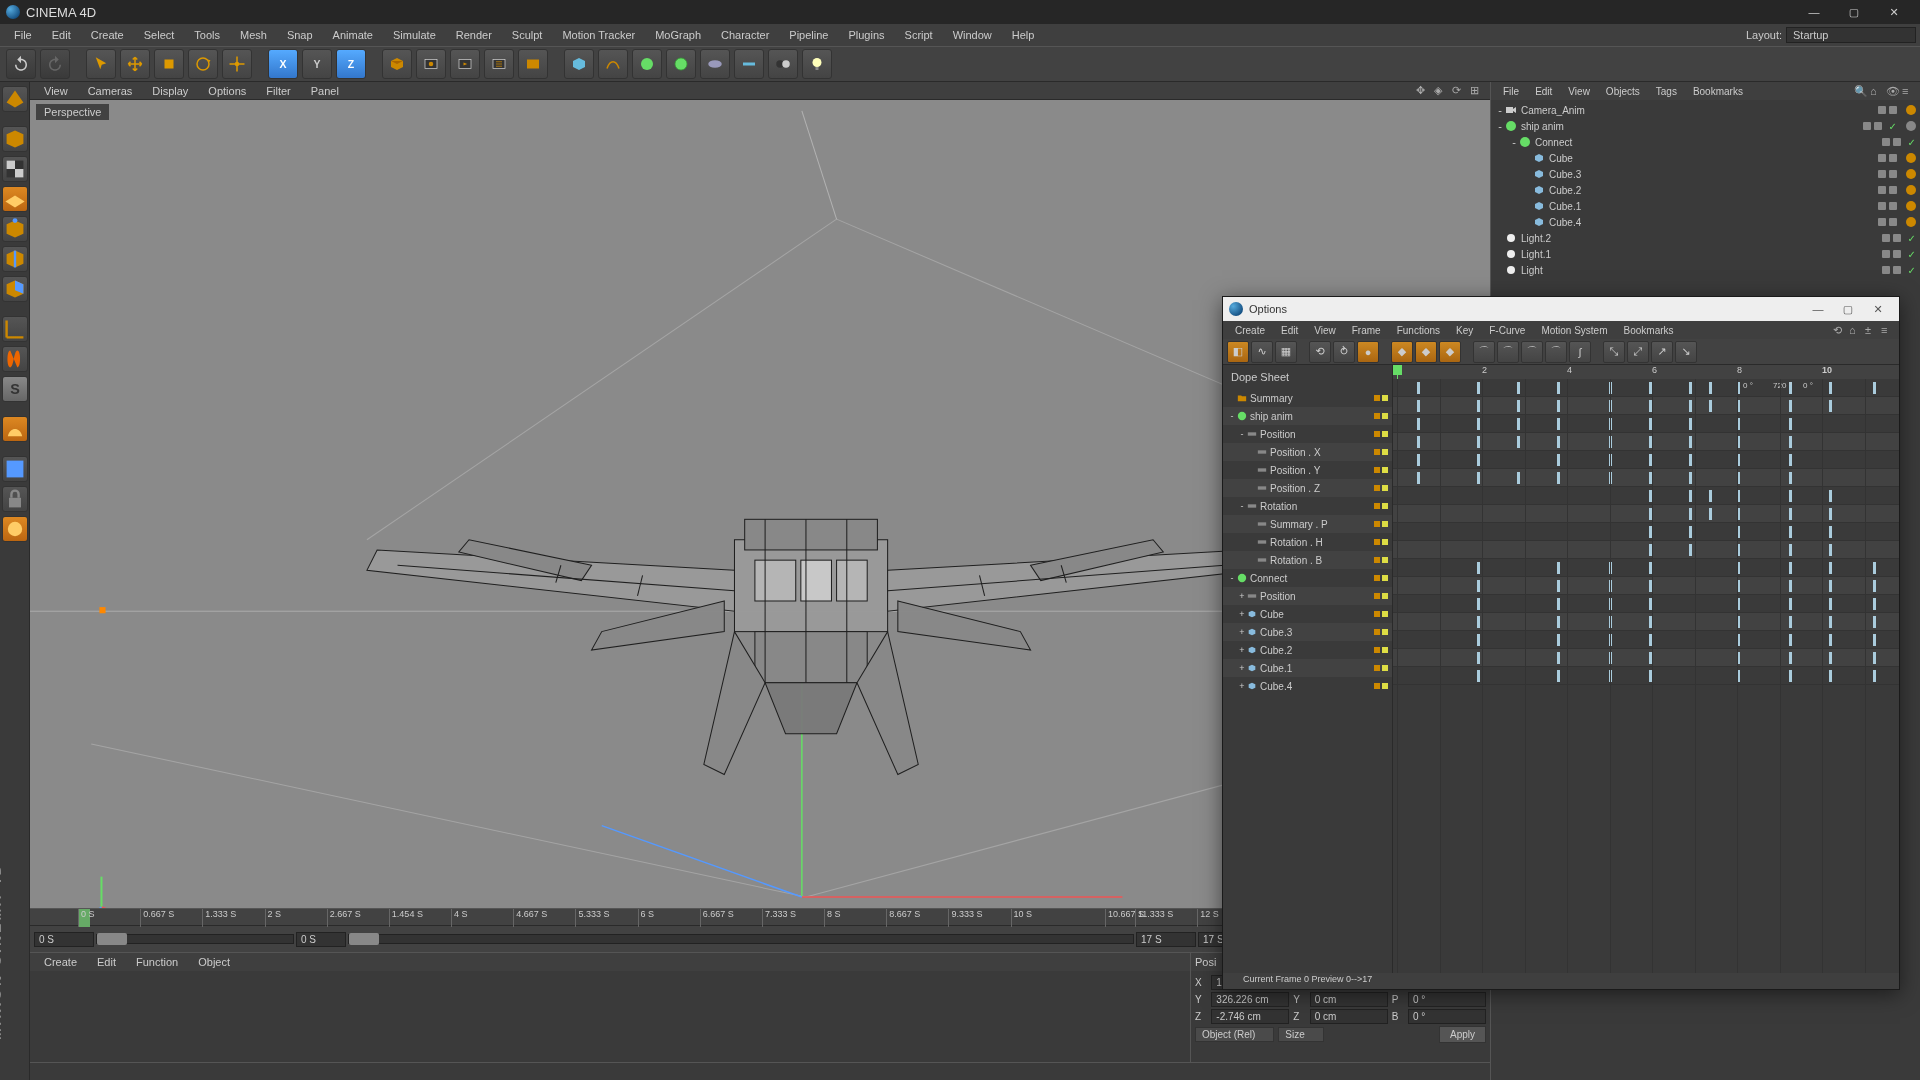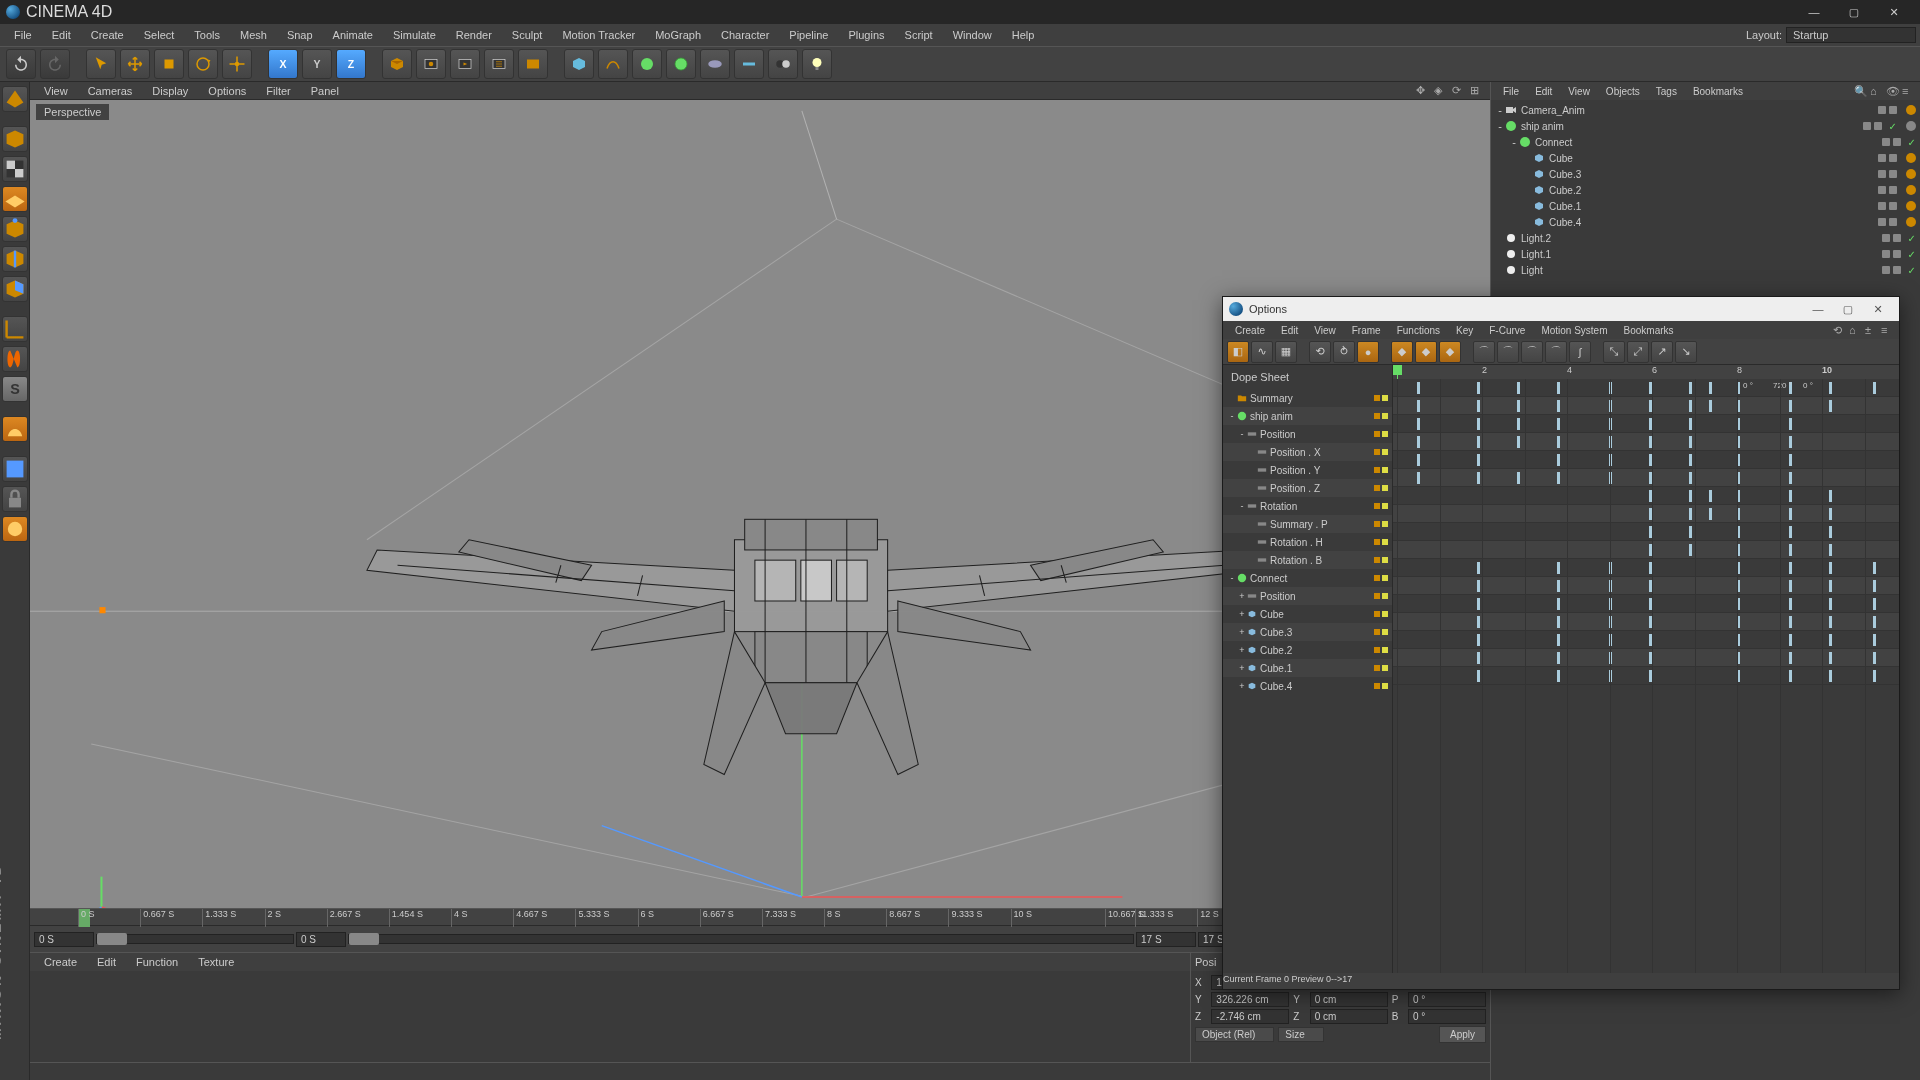--- a/index.html
+++ b/index.html
@@ -1,21 +1,21 @@
 <!DOCTYPE html>
 <html><head>
 <meta charset="utf-8">
 <style>
 * { margin: 0; padding: 0; box-sizing: border-box; font-family: Arial, sans-serif; user-select: none; }
 body { background: #3a3a3a; color: #ccc; font-size: 11px; overflow: hidden; width: 1920px; height: 1080px; position: relative; }
 
 
 .titlebar { height: 24px; background: #262626; display: flex; align-items: center; padding: 0 6px; }
 .titlebar .logo { width: 14px; height: 14px; border-radius: 50%; background: radial-gradient(circle at 30% 30%, #5ad, #036); margin-right: 6px; }
-.titlebar .title { color: #ddd; font-size: 16px; }
+.titlebar .title { color: #ddd; font-size: 13px; }
 .titlebar .spacer { flex: 1; }
 .titlebar .winbtn { width: 40px; height: 24px; display: flex; align-items: center; justify-content: center; color: #ccc; cursor: pointer; }
 
 
 .menubar { height: 22px; background: #3f3f3f; display: flex; align-items: center; padding: 0 4px; }
 .menubar .mitem { padding: 0 10px; height: 22px; line-height: 22px; color: #ccc; cursor: pointer; }
 .menubar .layout-label { color: #ccc; margin-right: 4px; }
 .menubar .layout-dd { background: #333; border: 1px solid #222; padding: 1px 16px 1px 6px; color: #ccc; width: 130px; }
 
 
@@ -126,21 +126,21 @@
 .tl-trow .tdot.y { background:#dd4; }
 .tl-tracks { flex: 1; background: #3a3a3a; position: relative; overflow:hidden;}
 .tl-ruler { height: 14px; background: #424242; position: relative; }
 .tl-ruler .rl-tick { position: absolute; top: 0; font-size: 9px; color: #ccc; }
 .tl-playhead { position: absolute; top: 0; bottom: 0; width: 1px; background: #6d6; left: 4px; }
 .tl-playhead::before { content:''; position:absolute; top:0; left:-4px; width:9px; height:10px; background:#6d6; }
 .tl-track { height: 18px; position: relative; border-bottom: 1px solid #333; }
 .tl-track.alt { background: #424242; }
 .tl-key { position: absolute; top: 3px; width: 3px; height: 12px; background: #acd; }
 .tl-gridv { position:absolute; top:14px; bottom:0; width:1px; background:#333; }
-.tl-status { height: 16px; background: #3f3f3f; font-size: 9px; color: #ccc; padding: 1px 0; }
+.tl-status { height: 16px; background: #3f3f3f; font-size: 9px; color: #ccc; padding: 1px 20px; }
 .tl-menu .omspacer { flex:1; }
 .tl-menu .omicon { width:12px; height:12px; margin:0 2px; color:#aaa; cursor:pointer;}
 
 
 .watermark { position: absolute; left: 4px; bottom: 40px; transform: rotate(-90deg); transform-origin: left bottom; font-size: 14px; color: #888; letter-spacing: 3px; font-weight: bold;}
 </style>
 </head>
 <body>
 
 <div class="titlebar">
@@ -540,21 +540,21 @@
       <div style="width:6px"></div>
       <div class="pbtn rec"></div>
     </div>
 
     <div class="bottom-panel">
       <div class="mat-panel">
         <div class="mat-header" id="matheader">
             <div class="mitem">Create</div>
             <div class="mitem">Edit</div>
             <div class="mitem">Function</div>
-            <div class="mitem">Texture</div>
+            <div class="mitem">Object</div>
           </div>
       </div>
       <div class="attr-panel">
         <div class="attr-tabs">
             <span class="mitem">Posi</span>
           </div>
         <div class="attr-body">
           <div class="attr-row">
             <span class="albl">X</span>
             <input class="aval" value="1379." style="">

